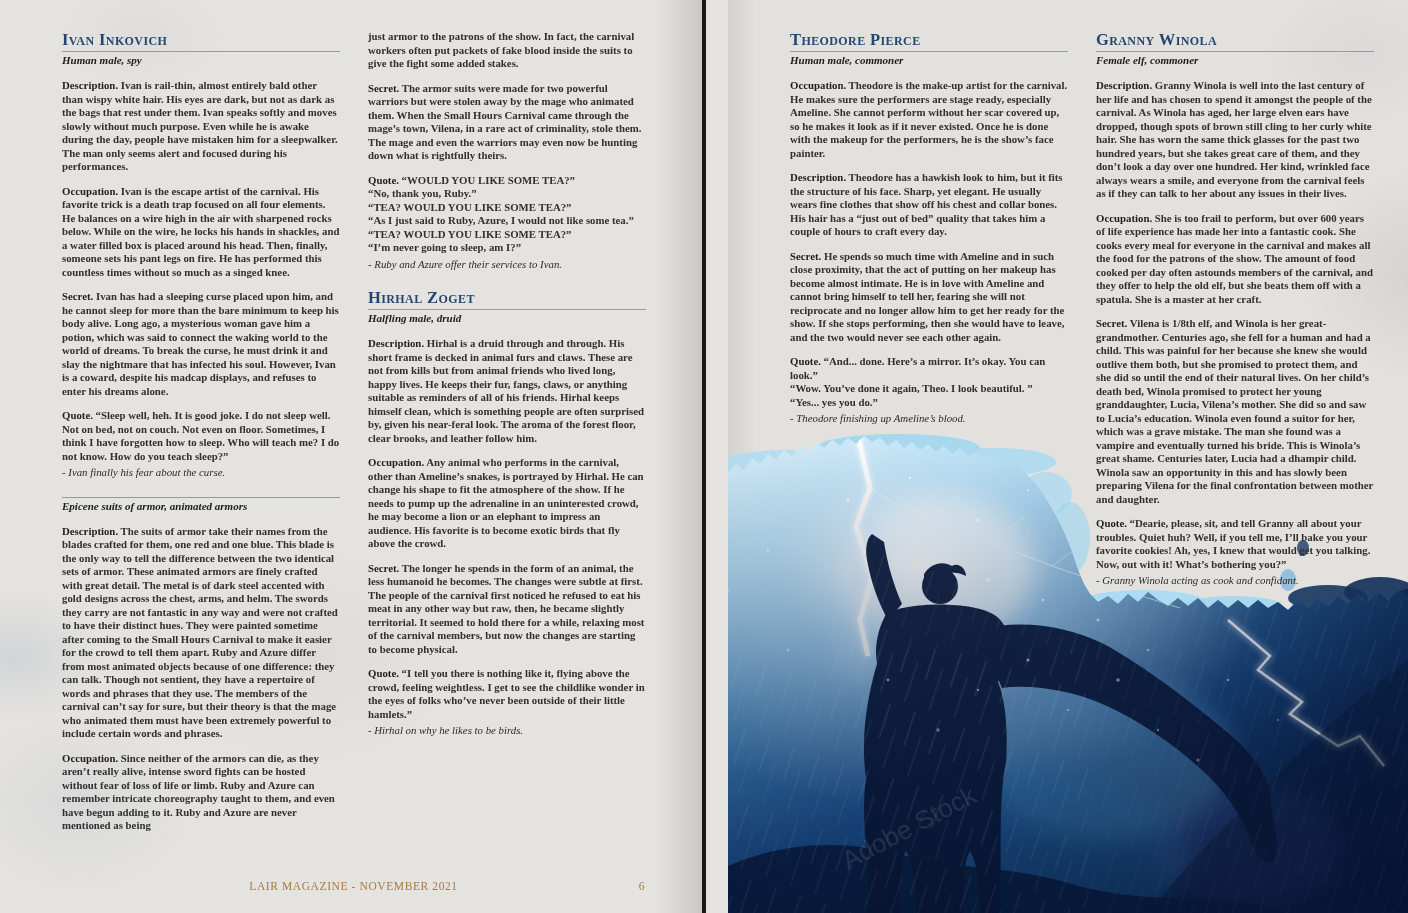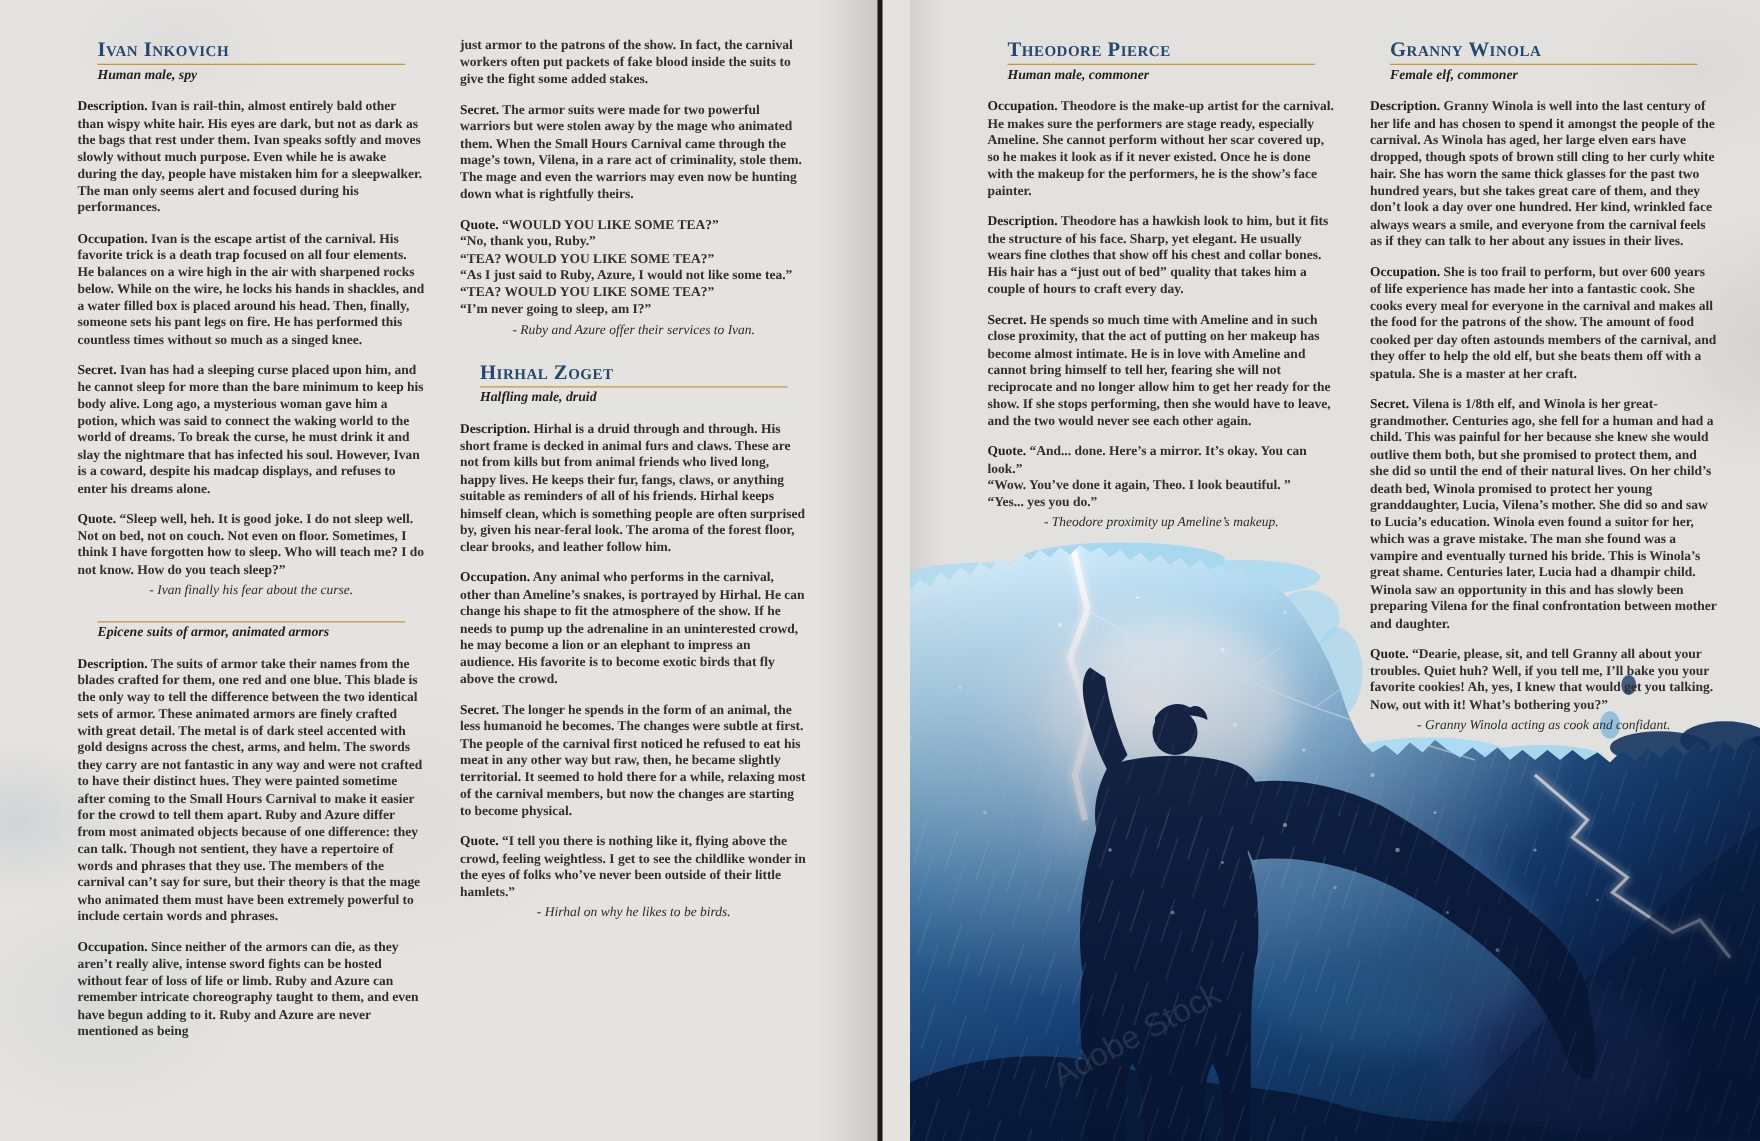--- a/index.html
+++ b/index.html
@@ -12,30 +12,30 @@
     radial-gradient(ellipse 220px 160px at 44% 72%, rgba(110,112,125,.06), transparent 70%),
     radial-gradient(ellipse 120px 80px at 20% 4%, rgba(110,112,125,.05), transparent 70%),
     linear-gradient(to right, rgba(0,0,0,0) 93%, rgba(0,0,0,.12) 100%);}
   .page-right{left:728px;background-color:#e2e1de;background-image:
     radial-gradient(ellipse 180px 150px at 99% 30%, rgba(120,120,126,.14), transparent 70%),
     radial-gradient(ellipse 140px 100px at 90% 6%, rgba(120,120,126,.07), transparent 70%),
     linear-gradient(to left, rgba(0,0,0,0) 96%, rgba(0,0,0,.07) 100%);}
   .divider{position:absolute;left:702px;top:0;width:4px;height:913px;background:#1a1a1a;z-index:6;}
   .cols{position:relative;z-index:3;display:flex;gap:28px;padding:30px 59px 0 62px;height:845px;overflow:hidden;}
   .col{width:278px;flex:0 0 278px;}
-  .sect{margin:17px 16px 0;}
+  .sect{margin:17px 0 0;}
   .col > .sect:first-child{margin-top:0;}
   .title{font-weight:bold;font-variant:small-caps;font-size:16.5px;line-height:19px;
     color:#24476f;letter-spacing:.4px;}
   .rule{height:1px;background:#c3953f;margin:2px 0 2px;}
   .subtitle{font-style:italic;font-weight:bold;font-size:11px;line-height:13px;color:#22201c;margin-bottom:12px;}
   .para{margin:0 0 11px;font-size:10.8px;line-height:13.5px;color:#30302c;font-weight:bold;}
   .para b{color:#211e17;}
   .para.quote{margin-bottom:3px;}
-  .attr{margin:0 0 11px;font-size:10.8px;line-height:13.5px;color:#2c2a26;text-align:center;font-style:italic;}
+  .attr{margin:0 0 11px;font-size:10.8px;line-height:13.5px;color:#2c2a26;text-align:left;font-style:italic;}
   .footer{position:absolute;left:62px;right:59px;bottom:20px;z-index:3;color:#a57b3c;
     font-size:11.5px;letter-spacing:.6px;text-align:center;line-height:14px;}
   .footer-page{position:absolute;right:0;top:0;}
   .illustration{position:absolute;left:0;top:430px;width:704px;height:483px;z-index:2;}
   .illustration svg{display:block;}
 </style>
 </head>
 <body>
 
 <div class="spread">
@@ -70,37 +70,41 @@
             <div class="rule"></div>
             <div class="subtitle">Halfling male, druid</div>
           </div>
           <p class="para"><b>Description.</b> <span>Hirhal is a druid through and through. His short frame is decked in animal furs and claws. These are not from kills but from animal friends who lived long, happy lives. He keeps their fur, fangs, claws, or anything suitable as reminders of all of his friends. Hirhal keeps himself clean, which is something people are often surprised by, given his near-feral look. The aroma of the forest floor, clear brooks, and leather follow him.</span></p>
           <p class="para"><b>Occupation.</b> <span>Any animal who performs in the carnival, other than Ameline’s snakes, is portrayed by Hirhal. He can change his shape to fit the atmosphere of the show. If he needs to pump up the adrenaline in an uninterested crowd, he may become a lion or an elephant to impress an audience. His favorite is to become exotic birds that fly above the crowd.</span></p>
           <p class="para"><b>Secret.</b> <span>The longer he spends in the form of an animal, the less humanoid he becomes. The changes were subtle at first. The people of the carnival first noticed he refused to eat his meat in any other way but raw, then, he became slightly territorial. It seemed to hold there for a while, relaxing most of the carnival members, but now the changes are starting to become physical.</span></p>
           <p class="para quote"><b>Quote.</b> <span>“I tell you there is nothing like it, flying above the crowd, feeling weightless. I get to see the childlike wonder in the eyes of folks who’ve never been outside of their little hamlets.”</span></p>
           <p class="attr">- Hirhal on why he likes to be birds.</p>
         </div>
     </div>
+    <footer class="footer">
+      <span>LAIR MAGAZINE - NOVEMBER 2021</span>
+      <span class="footer-page">6</span>
+    </footer>
   </section>
 
   <div class="divider"></div>
 
   <section class="page page-right">
     <div class="cols">
       <div class="col">
           <div class="sect">
             <div class="title">Theodore Pierce</div>
             <div class="rule"></div>
             <div class="subtitle">Human male, commoner</div>
           </div>
           <p class="para"><b>Occupation.</b> <span>Theodore is the make-up artist for the carnival. He makes sure the performers are stage ready, especially Ameline. She cannot perform without her scar covered up, so he makes it look as if it never existed. Once he is done with the makeup for the performers, he is the show’s face painter.</span></p>
           <p class="para"><b>Description.</b> <span>Theodore has a hawkish look to him, but it fits the structure of his face. Sharp, yet elegant. He usually wears fine clothes that show off his chest and collar bones. His hair has a “just out of bed” quality that takes him a couple of hours to craft every day.</span></p>
           <p class="para"><b>Secret.</b> <span>He spends so much time with Ameline and in such close proximity, that the act of putting on her makeup has become almost intimate. He is in love with Ameline and cannot bring himself to tell her, fearing she will not reciprocate and no longer allow him to get her ready for the show. If she stops performing, then she would have to leave, and the two would never see each other again.</span></p>
           <p class="para quote"><b>Quote.</b> <span>“And... done. Here’s a mirror. It’s okay. You can look.”</span><br><span>“Wow. You’ve done it again, Theo. I look beautiful. ”</span><br><span>“Yes... yes you do.”</span></p>
-          <p class="attr">- Theodore proximity up Ameline’s makeup.</p>
+          <p class="attr">- Theodore finishing up Ameline’s blood.</p>
         </div>
       <div class="col">
           <div class="sect">
             <div class="title">Granny Winola</div>
             <div class="rule"></div>
             <div class="subtitle">Female elf, commoner</div>
           </div>
           <p class="para"><b>Description.</b> <span>Granny Winola is well into the last century of her life and has chosen to spend it amongst the people of the carnival. As Winola has aged, her large elven ears have dropped, though spots of brown still cling to her curly white hair. She has worn the same thick glasses for the past two hundred years, but she takes great care of them, and they don’t look a day over one hundred. Her kind, wrinkled face always wears a smile, and everyone from the carnival feels as if they can talk to her about any issues in their lives.</span></p>
           <p class="para"><b>Occupation.</b> <span>She is too frail to perform, but over 600 years of life experience has made her into a fantastic cook. She cooks every meal for everyone in the carnival and makes all the food for the patrons of the show. The amount of food cooked per day often astounds members of the carnival, and they offer to help the old elf, but she beats them off with a spatula. She is a master at her craft.</span></p>
           <p class="para"><b>Secret.</b> <span>Vilena is 1/8th elf, and Winola is her great-grandmother. Centuries ago, she fell for a human and had a child. This was painful for her because she knew she would outlive them both, but she promised to protect them, and she did so until the end of their natural lives. On her child’s death bed, Winola promised to protect her young granddaughter, Lucia, Vilena’s mother. She did so and saw to Lucia’s education. Winola even found a suitor for her, which was a grave mistake. The man she found was a vampire and eventually turned his bride. This is Winola’s great shame. Centuries later, Lucia had a dhampir child. Winola saw an opportunity in this and has slowly been preparing Vilena for the final confrontation between mother and daughter.</span></p>

